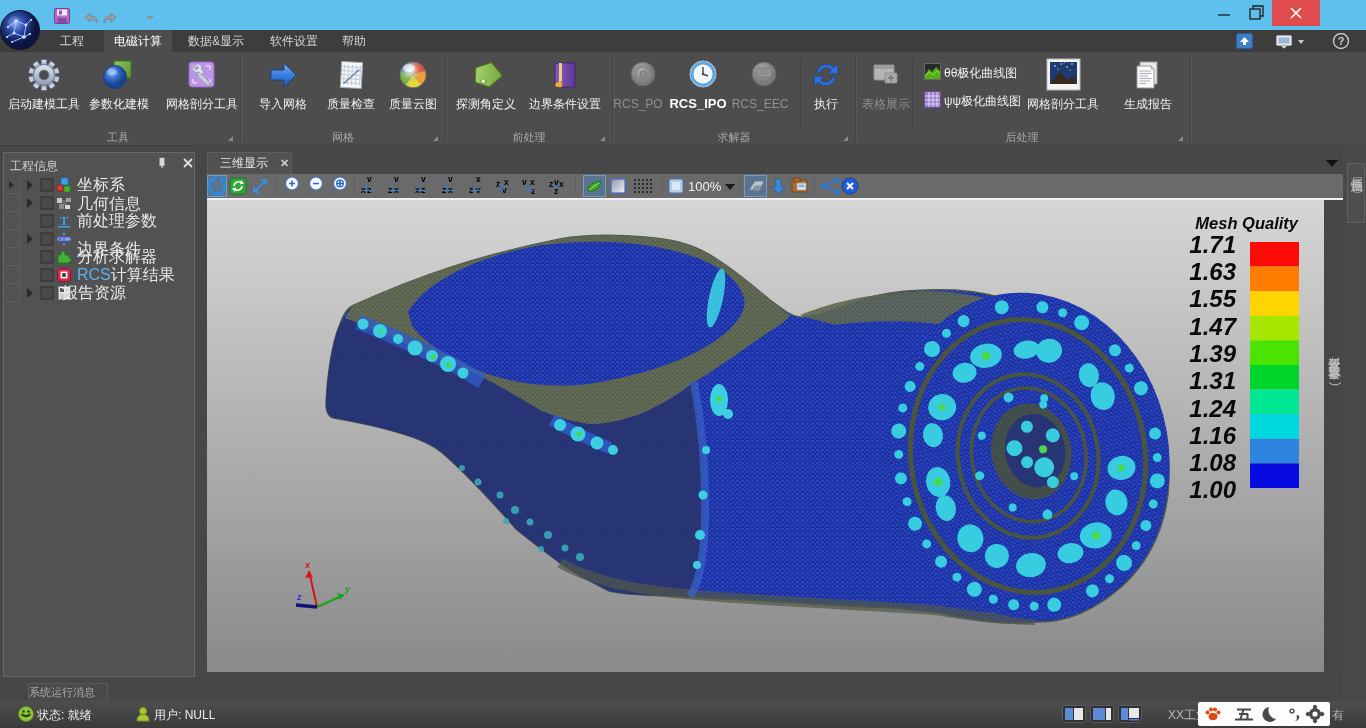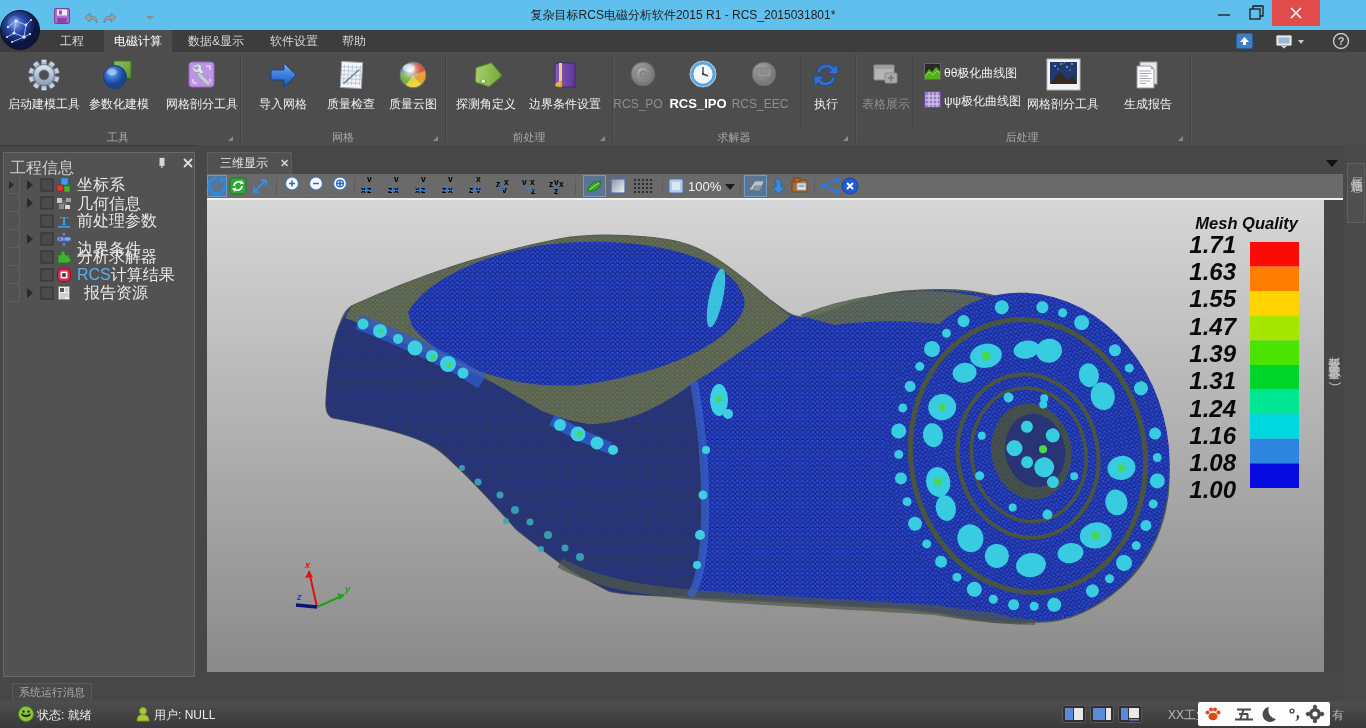--- a/index.html
+++ b/index.html
@@ -14,41 +14,40 @@
 .mtab.active{background:#4d4d4d;color:#fff}
 
 #ribbon{left:0;top:52px;width:1366px;height:93px;background:#4d4d4d;border-bottom:1px solid #3a3a3a}
 .rsep{position:absolute;top:54px;width:1px;height:88px;background:#424242;border-right:1px solid #585858}
 .glabel{position:absolute;top:131px;height:12px;line-height:12px;font-size:11px;color:#a8a8a8;text-align:center}
 .ritem{position:absolute;top:96px;height:16px;line-height:16px;font-size:12px;color:#f0f0f0;text-align:center;white-space:nowrap}
 .ritem.dis{color:#8f8f8f}
 .corner{position:absolute;top:136px;width:0;height:0;border-left:5px solid transparent;border-bottom:5px solid #8a8a8a}
 
 #lpanel{left:3px;top:152px;width:192px;height:525px;background:#525252;border:1px solid #686868;box-sizing:border-box}
-#lphead{left:10px;top:158px;font-size:16px;color:#cfcfcf}
+#lphead{left:10px;top:158px;font-size:12px;color:#cfcfcf}
 .trow{position:absolute;left:22px;width:170px;height:18px;font-size:16px;color:#e8e8e8;line-height:18px}
 
 #tabstrip{left:195px;top:145px;width:1148px;height:29px;background:#474747}
 #vtab{left:207px;top:152px;width:85px;height:37px;background:#515151;border:1px solid #5e5e5e;border-bottom:none;box-sizing:border-box;color:#e8e8e8;font-size:12px;line-height:20px}
 #vtoolbar{left:207px;top:174px;width:1136px;height:24px;background:#6a6a6a}
 #vpwhite{left:207px;top:198px;width:1136px;height:2px;background:#f2f2f2}
 #viewport{left:207px;top:200px;width:1117px;height:472px;background:linear-gradient(#d6d6d6,#8a8a8a)}
 #rstrip{left:1324px;top:200px;width:19px;height:472px;background:#464646}
 #rcol{left:1343px;top:145px;width:23px;height:583px;background:#494949}
 .vtext{position:absolute;font-size:12px;color:#bdbdbd;white-space:nowrap;z-index:6}
 
-#btab{left:12px;top:683px;width:80px;height:18px;background:#4a4a4a;border:1px solid #5a5a5a;border-bottom:none;box-sizing:border-box;font-size:11px;color:#ababab;line-height:17px;text-align:center}
+#btab{left:28px;top:683px;width:80px;height:18px;background:#4a4a4a;border:1px solid #5a5a5a;border-bottom:none;box-sizing:border-box;font-size:11px;color:#ababab;line-height:17px;text-align:left}
 #statusbar{left:0;top:701px;width:1366px;height:27px;background:linear-gradient(#4e4e4e,#3a3a3a)}
 .sbtext{position:absolute;top:707px;font-size:12px;color:#ebebeb}
 </style>
 </head>
 <body>
 <div id="app">
 <div class="abs" id="titlebar"></div>
-<div class="abs" id="title">复杂目标RCS电磁分析软件2015 R1 - RCS_2015031801*</div>
 <div class="abs" id="menubar"></div>
 
 <svg class="abs" style="left:0;top:9px" width="42" height="42">
 <defs>
         <radialGradient id="lg" cx="40%" cy="35%">
           <stop offset="0%" stop-color="#7a9ae8"></stop>
           <stop offset="45%" stop-color="#2c4aaa"></stop>
           <stop offset="100%" stop-color="#0c1440"></stop>
         </radialGradient>
       </defs>
@@ -397,21 +396,21 @@
           <path d="M8 3 H11.5 M8 5 H11.5 M3 8 H11.5 M3 10 H11.5 M3 12 H8"></path>
         </g>
       </g>
 </svg>
 <div class="trow" style="left:77px;top:176px">坐标系</div>
 <div class="trow" style="left:77px;top:195px">几何信息</div>
 <div class="trow" style="left:77px;top:212px">前处理参数</div>
 <div class="trow" style="left:77px;top:240px">边界条件</div>
 <div class="trow" style="left:77px;top:248px">分析求解器</div>
 <div class="trow" style="left:77px;top:266px"><span style="color:#5ab0f0">RCS</span>计算结果</div>
-<div class="trow" style="left:84px;top:284px">报告资源</div>
+<div class="trow" style="left:62px;top:284px">报告资源</div>
 
 <svg class="abs" style="left:158px;top:157px" width="36" height="12">
 <g stroke="#d8d8d8" stroke-width="1.3" fill="none">
         <path d="M4 2 L4 8 M1.5 8 L6.5 8 M4 8 L4 11" transform="rotate(0 4 6)"></path>
         <rect x="2.2" y="1.5" width="3.6" height="6" fill="#d8d8d8"></rect>
       </g>
 <g stroke="#e0e0e0" stroke-width="1.8">
         <path d="M26 2 L34 10 M34 2 L26 10"></path>
       </g>
 </svg>

